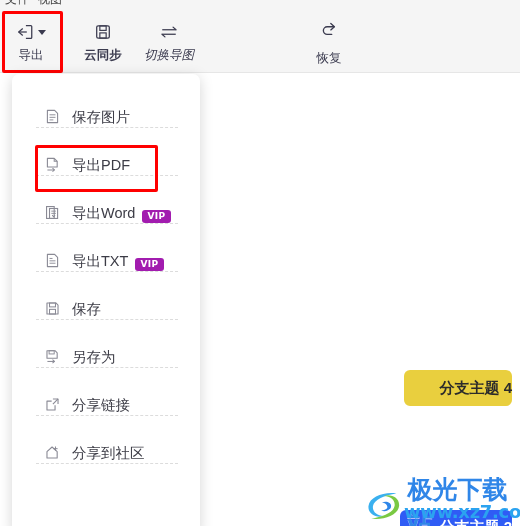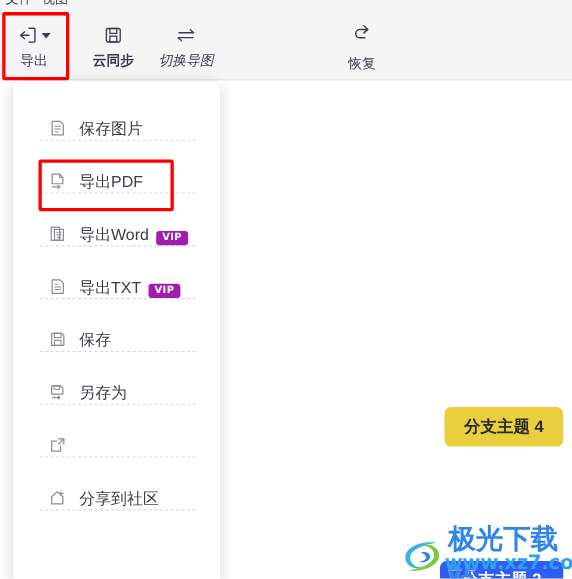--- a/index.html
+++ b/index.html
@@ -108,21 +108,21 @@
     position: absolute; left: 35px; top: 145px;
     width: 123px; height: 47px;
     border: 3px solid #ff0000;
     border-radius: 2px;
     pointer-events: none; z-index: 6;
   }
 
   
   .node {
     position: absolute;
-    display: flex; align-items: center; justify-content: center;
+    display: flex; align-items: center; justify-content: flex-end;
     border-radius: 6px;
     font-size: 15px; font-weight: bold;
     white-space: nowrap;
   }
   .node-yellow {
     left: 404px; top: 370px;
     width: 108px; height: 36px;
     background: #e9cf3e; color: #2b2b2b;
   }
   .node-blue {
@@ -296,20 +296,21 @@
     <div class="separator"></div>
 
     <div class="menu-item">
       <span class="mi-icon">
         <svg width="17" height="17" viewBox="0 0 20 20">
           <polyline points="10.5,3.5 16.5,3.5 16.5,9.5" fill="none" stroke="#8a8a95" stroke-width="1.3" stroke-linejoin="round"></polyline>
           <line x1="16.5" y1="3.5" x2="10.5" y2="9.5" stroke="#8a8a95" stroke-width="1.3"></line>
           <polyline points="13,11 13,16.5 3.5,16.5 3.5,6 9,6" fill="none" stroke="#8a8a95" stroke-width="1.3" stroke-linejoin="round"></polyline>
         </svg>
       </span>
+      <span class="mi-label">分享链接</span>
     </div>
     <div class="separator"></div>
 
     <div class="menu-item">
       <span class="mi-icon">
         <svg width="17" height="17" viewBox="0 0 20 20">
           <path d="M3.5 9 L9.5 3.5 L15.5 9 V16.5 H3.5 Z" fill="none" stroke="#8a8a95" stroke-width="1.3" stroke-linejoin="round"></path>
           <line x1="13.5" y1="3" x2="13.5" y2="8" stroke="#8a8a95" stroke-width="1.2"></line>
           <line x1="11" y1="5.5" x2="16" y2="5.5" stroke="#8a8a95" stroke-width="1.2"></line>
         </svg>

